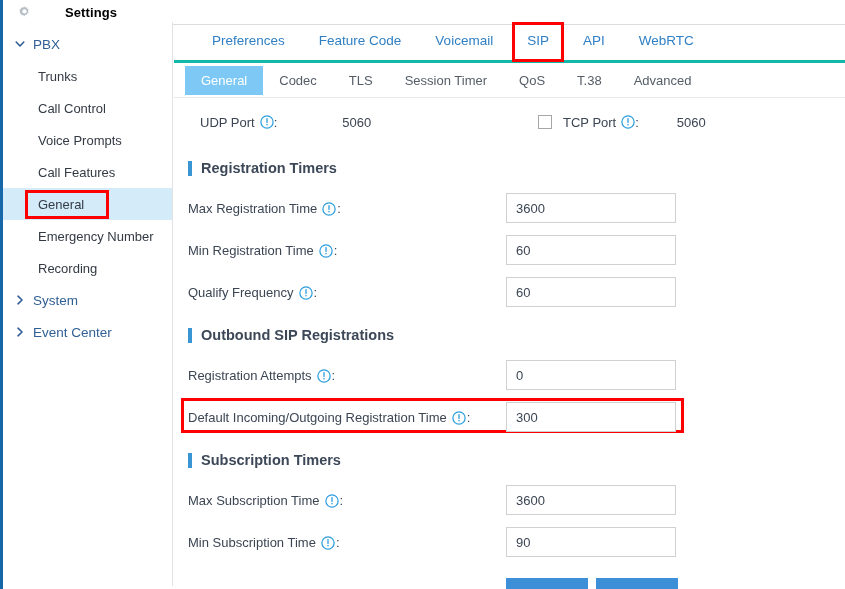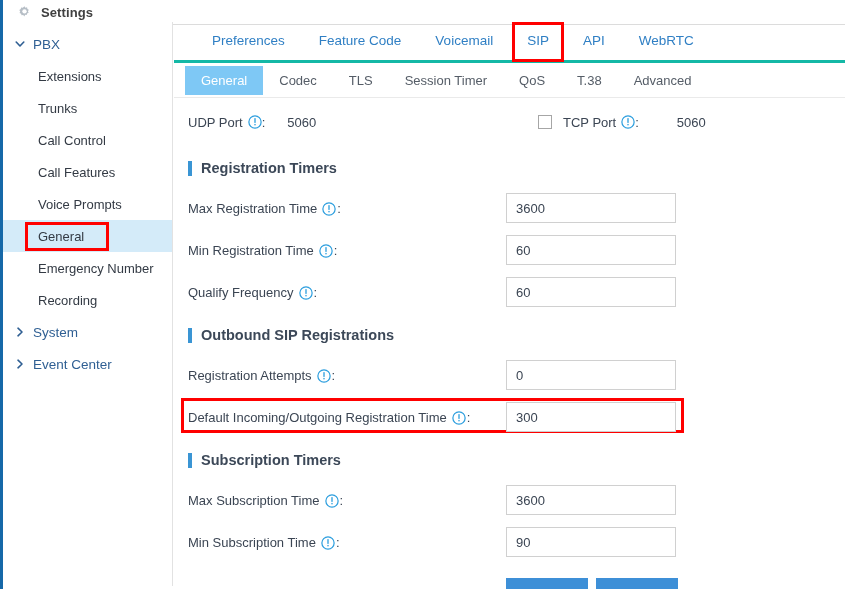--- a/index.html
+++ b/index.html
@@ -31,22 +31,23 @@
   .gear-icon {
     width: 15px; height: 15px;
     margin-right: 9px;
     position: relative;
     flex: 0 0 auto;
   }
   .gear-icon svg { display: block; }
   #titlebar .title-text {
     font-size: 13px;
     font-weight: bold;
-    color: #404040;
+    color: #000000;
     letter-spacing: .1px;
+    margin-left: 24px;
   }
 
   
   #sidebar {
     position: absolute; left: 0; top: 22px;
     width: 170px; height: 564px;
     background: #ffffff;
     border-right: 1px solid #e2e2e2;
     padding-top: 6px;
   }
@@ -142,21 +143,22 @@
 
   
   #form-body {
     position: relative;
     padding: 0 0 0 0;
   }
 
   .port-row {
     height: 48px;
     display: flex; align-items: center;
-    padding-left: 14px;
+    padding-left: 26px;
+    gap: 43px;
   }
   .port-label {
     font-size: 13px; color: #3b4553;
     display: flex; align-items: center;
   }
   .port-value {
     font-size: 13px; color: #3b4553;
     margin-left: 22px;
   }
   .tcp-block {
@@ -280,33 +282,30 @@
     <div class="nav-group-head">
       <span class="caret">
         <svg width="12" height="12" viewBox="0 0 12 12">
           <path d="M2.2 4 L6 8 L9.8 4" fill="none" stroke="#2f5f93" stroke-width="1.6" stroke-linecap="round" stroke-linejoin="round"></path>
         </svg>
       </span>
       <span>PBX</span>
     </div>
 
     <div class="nav-item">
-      <span class="label">Extensions</span>
-    </div>
-    <div class="nav-item">
       <span class="label">Trunks</span>
     </div>
     <div class="nav-item">
       <span class="label">Call Control</span>
     </div>
     <div class="nav-item">
+      <span class="label">Voice Prompts</span>
+    </div>
+    <div class="nav-item">
       <span class="label">Call Features</span>
-    </div>
-    <div class="nav-item">
-      <span class="label">Voice Prompts</span>
     </div>
     <div class="nav-item selected">
       <span class="hl-box"></span>
       <span class="label">General</span>
     </div>
     <div class="nav-item">
       <span class="label">Emergency Number</span>
     </div>
     <div class="nav-item">
       <span class="label">Recording</span>

